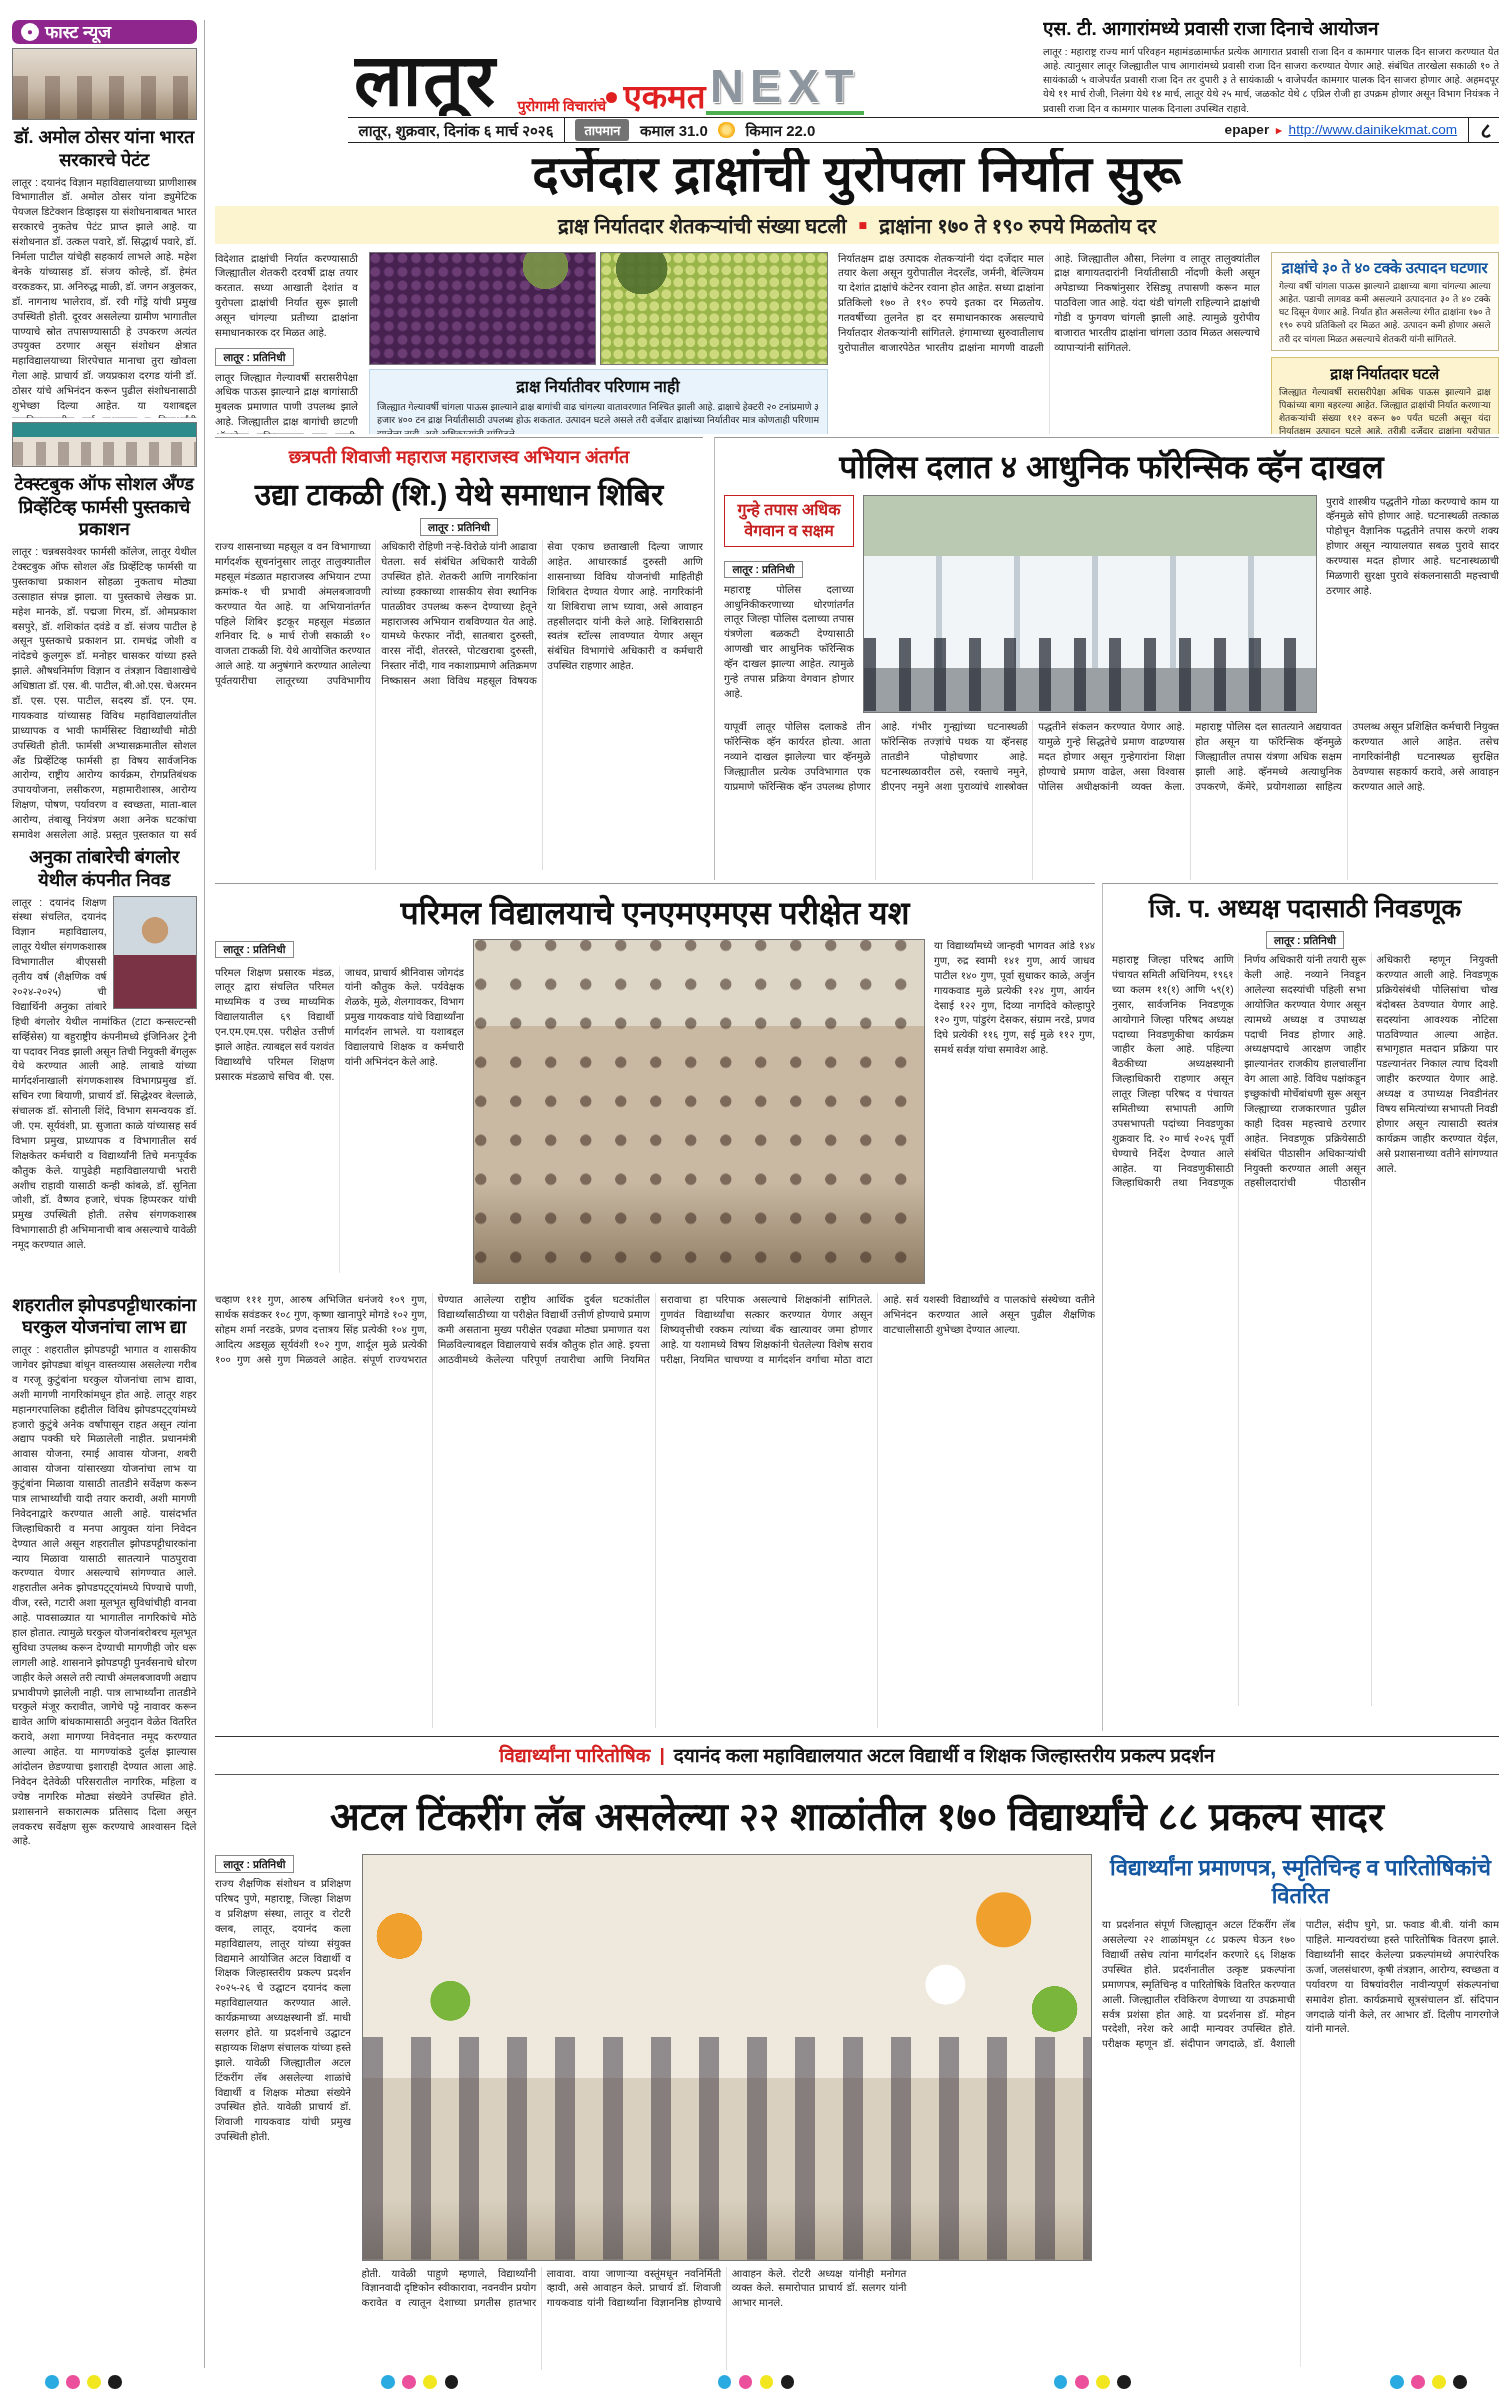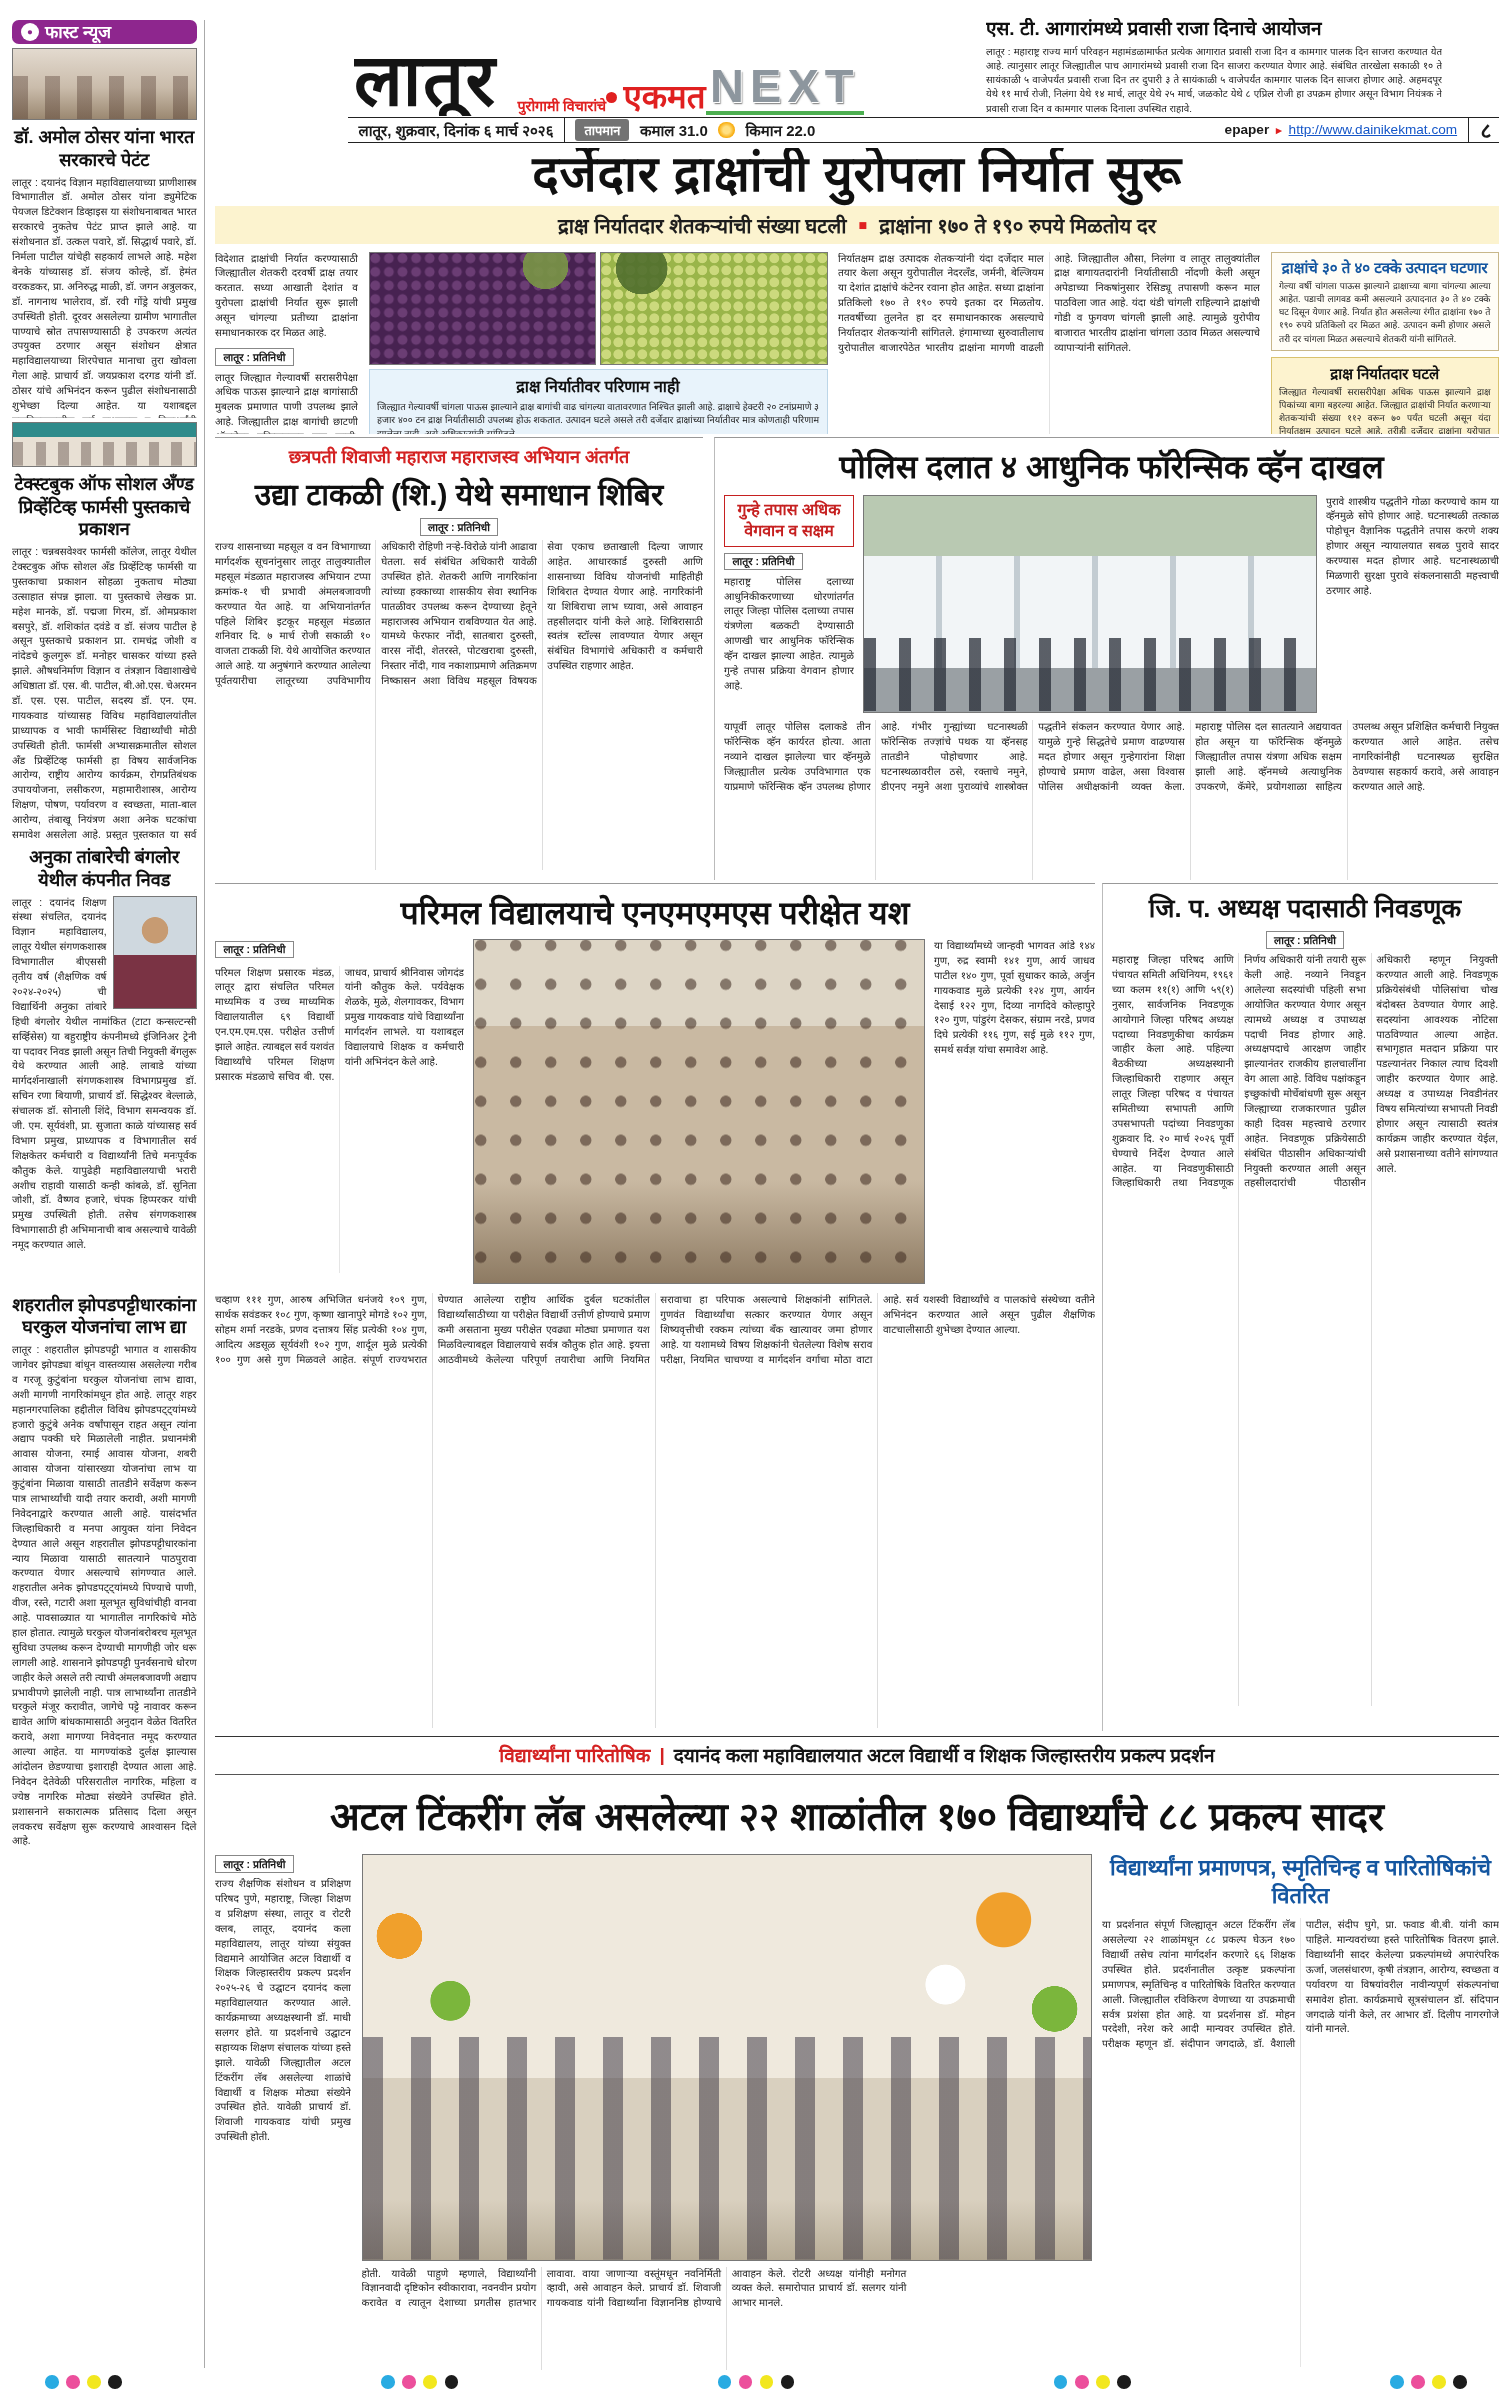--- a/index.html
+++ b/index.html
@@ -34,21 +34,21 @@
   .mh-title{font-size:72px;font-weight:bold;line-height:1;color:#141414;letter-spacing:1.5px}
   .mh-right{display:flex;flex-direction:row;align-items:flex-end;padding-bottom:1.5px}
   .mh-tag{color:#e02020;font-size:14.3px;font-weight:bold}
   .mh-brand-row{display:flex;align-items:center;gap:6px}
   .mh-mark{width:11.3px;height:11.3px;border-radius:50%;background:#e02020}
   .mh-brand{color:#e02020;font-size:33px;font-weight:bold;line-height:1.05}
   .mh-next{font-size:47px;font-weight:bold;color:#8d969e;letter-spacing:6px;line-height:1.05;
            text-shadow:0.8px 0.8px 0 #fff,1.5px 1.5px 1.5px #777;border-bottom:4.5px solid #4caf50;padding:0 4.5px}
 
   
-  .st{left:986px;top:18px;width:456px;height:98px}
+  .st{left:1043px;top:18px;width:456px;height:98px}
   .st h2{font-size:19px;line-height:1.2;margin-bottom:3.8px}
   .st p{font-size:9.8px}
 
   
   .datebar{left:348px;top:117px;width:1151px;height:25.6px;border-top:1.5px solid #222;border-bottom:1.5px solid #222;display:flex;align-items:center;gap:10.5px}
   .db-date{font-size:15px;font-weight:bold;padding:0 10.5px;border-right:1.5px solid #222;align-self:stretch;display:flex;align-items:center}
   .db-w{background:#737373;color:#fff;font-size:12.8px;font-weight:bold;padding:2.3px 9px;border-radius:3px}
   .db-t{font-size:15px;font-weight:bold}
   .sun{width:16.6px;height:16.6px;border-radius:50%;background:radial-gradient(circle,#ffe082 30%,#f7a600 72%);flex:none}
   .db-ep{margin-left:auto;display:flex;align-items:center;gap:4.5px;font-size:13.6px}
@@ -88,21 +88,21 @@
   .samadhan h2{font-size:30px;text-align:center;margin:4.5px 0 3px}
   .ctr{text-align:center}
   .cols3{column-count:3;column-gap:10.5px;column-rule:0.8px solid #ddd;overflow:hidden}
   .samadhan .cols3{height:330px}
 
   
   .police{left:714px;top:437px;width:785px;height:443px;border-top:0.8px solid #999;border-left:0.8px solid #bbb;padding:6px 0 0 9px}
   .police h2{font-size:32px;text-align:center;margin-bottom:7.5px}
   .p-row{display:flex;gap:9px;height:218px}
   .p-left{width:130px;flex:none;overflow:hidden}
-  .p-flag{border:1.5px solid #c62020;color:#c62020;font-size:16px;font-weight:bold;line-height:1.3;padding:4.5px 6px;text-align:center;margin-bottom:4px}
+  .p-flag{border:1.5px solid #c62020;color:#c62020;font-size:16px;font-weight:bold;line-height:1.3;padding:4.5px 6px;text-align:center;margin-bottom:12px}
   .ph-vans{flex:1;height:218px;
     background-image:repeating-linear-gradient(90deg,rgba(40,45,55,.75) 0 12px,rgba(0,0,0,0) 12px 35px),repeating-linear-gradient(90deg,#f2f5f7 0 72px,#c3ccd2 72px 78px),linear-gradient(#b9c9b2 0 58%,#9aa0a4 58% 100%);
     background-size:100% 34%,100% 52%,100% 100%;background-position:0 100%,0 58%,0 0;background-repeat:no-repeat}
   .p-right{width:173px;flex:none;overflow:hidden}
   .cols5{column-count:5;column-gap:10.5px;column-rule:0.8px solid #ddd;height:160px;margin-top:7.5px;overflow:hidden}
 
   
   .parimal{left:215px;top:883px;width:880px;height:848px;border-top:0.8px solid #999;padding-top:6px}
   .parimal h2{font-size:32px;text-align:center;margin-bottom:6px}
   .pr-row{display:flex;gap:9px;height:345px}

